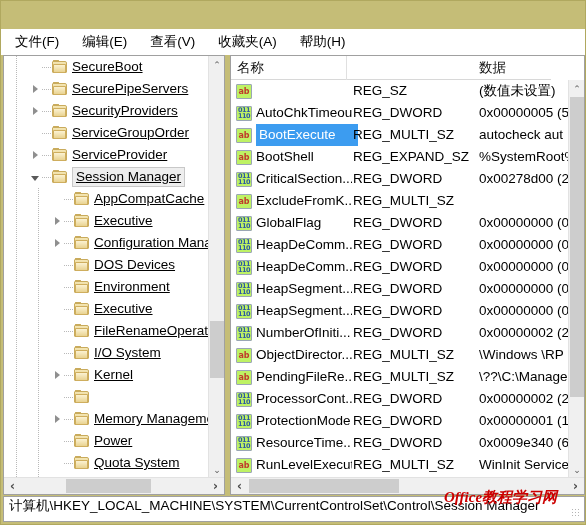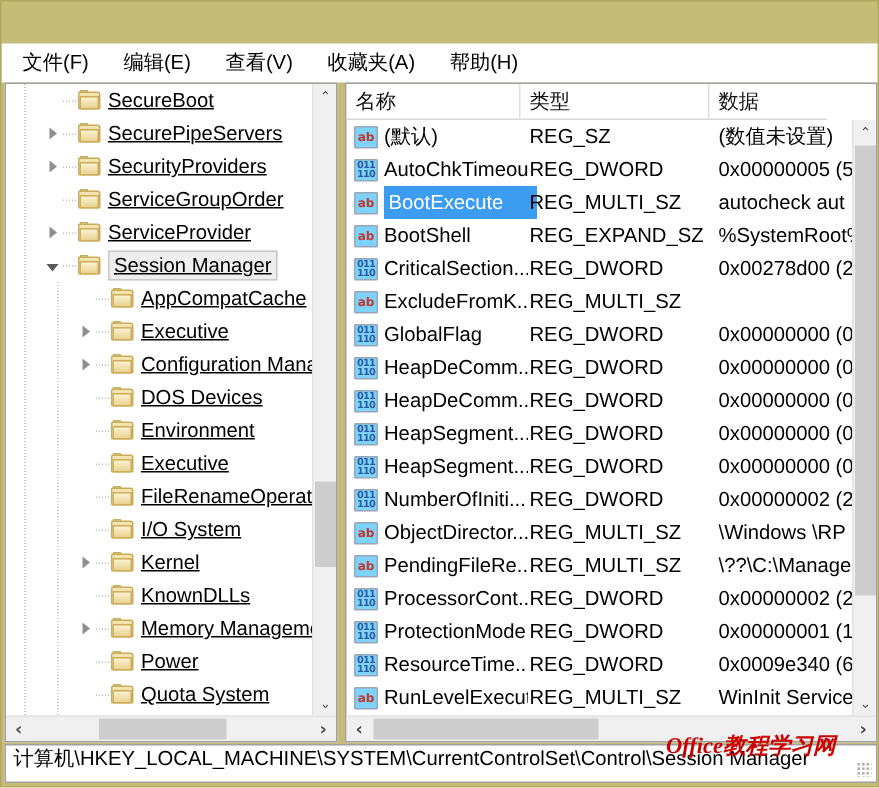--- a/index.html
+++ b/index.html
@@ -195,21 +195,21 @@
   .list-row {
     position: relative; height: 22px;
     display: flex; align-items: center;
     white-space: nowrap;
   }
   .val-icon {
     position: relative;
     width: 16px; height: 15px;
     flex: 0 0 16px;
     margin-left: 5px; margin-right: 4px;
-    background: #7dd3fc;
+    background: #bef264;
     border: 1px solid #9aa6b5;
     border-radius: 1px;
     font-size: 8px; line-height: 13px;
     text-align: center;
     font-family: "DejaVu Sans", sans-serif;
     font-weight: bold;
   }
   .val-icon.str { color: #c0392b; }
   .val-icon.bin { color: #2c5aa0; font-size: 6.5px; line-height: 6px; letter-spacing: -0.5px; }
   .val-icon.bin span { display: block; }
@@ -557,21 +557,20 @@
               <div class="vline" style="left: 12px;"></div>
               <div class="vline" style="left: 34px;"></div>
             </div>
             <div class="tw-expander"></div>
             <div class="tw-dots"></div>
             <div class="folder">
               <div class="f-tab"></div>
               <div class="f-back"></div>
               <div class="f-front"></div>
             </div>
-            <div class="tree-label">KnownDLLs</div>
           </div>
           <div class="tree-row">
             <div style="flex: 0 0 46px; height: 22px; position: relative;">
               <div class="vline" style="left: 12px;"></div>
               <div class="vline" style="left: 34px;"></div>
             </div>
             <div class="tw-expander">
               <div class="arrow-collapsed"></div>
             </div>
             <div class="tw-dots"></div>
@@ -630,28 +629,26 @@
       <div class="hsb" style="width:220px;">
         <div class="hsb-left">‹</div>
         <div class="hsb-thumb" id="tree-hthumb" style="left: 62px; width: 85px;"></div>
         <div class="hsb-right">›</div>
       </div>
     </div>
 
     <div id="list-pane">
       <div id="list-header">
         <div class="col-head" id="ch-name">名称</div>
-        <div class="col-head" id="ch-type">类型</div>
         <div class="col-head" id="ch-data">数据</div>
       </div>
 
       <div id="list-body">
           <div class="list-row">
             <div class="val-icon str">ab</div>
-            <div class="cell-name">(默认)</div>
             <div class="cell-type">REG_SZ</div>
             <div class="cell-data">(数值未设置)</div>
           </div>
           <div class="list-row">
             <div class="val-icon bin">
               <span>011</span>
               <span>110</span>
             </div>
             <div class="cell-name">AutoChkTimeout</div>
             <div class="cell-type">REG_DWORD</div>

